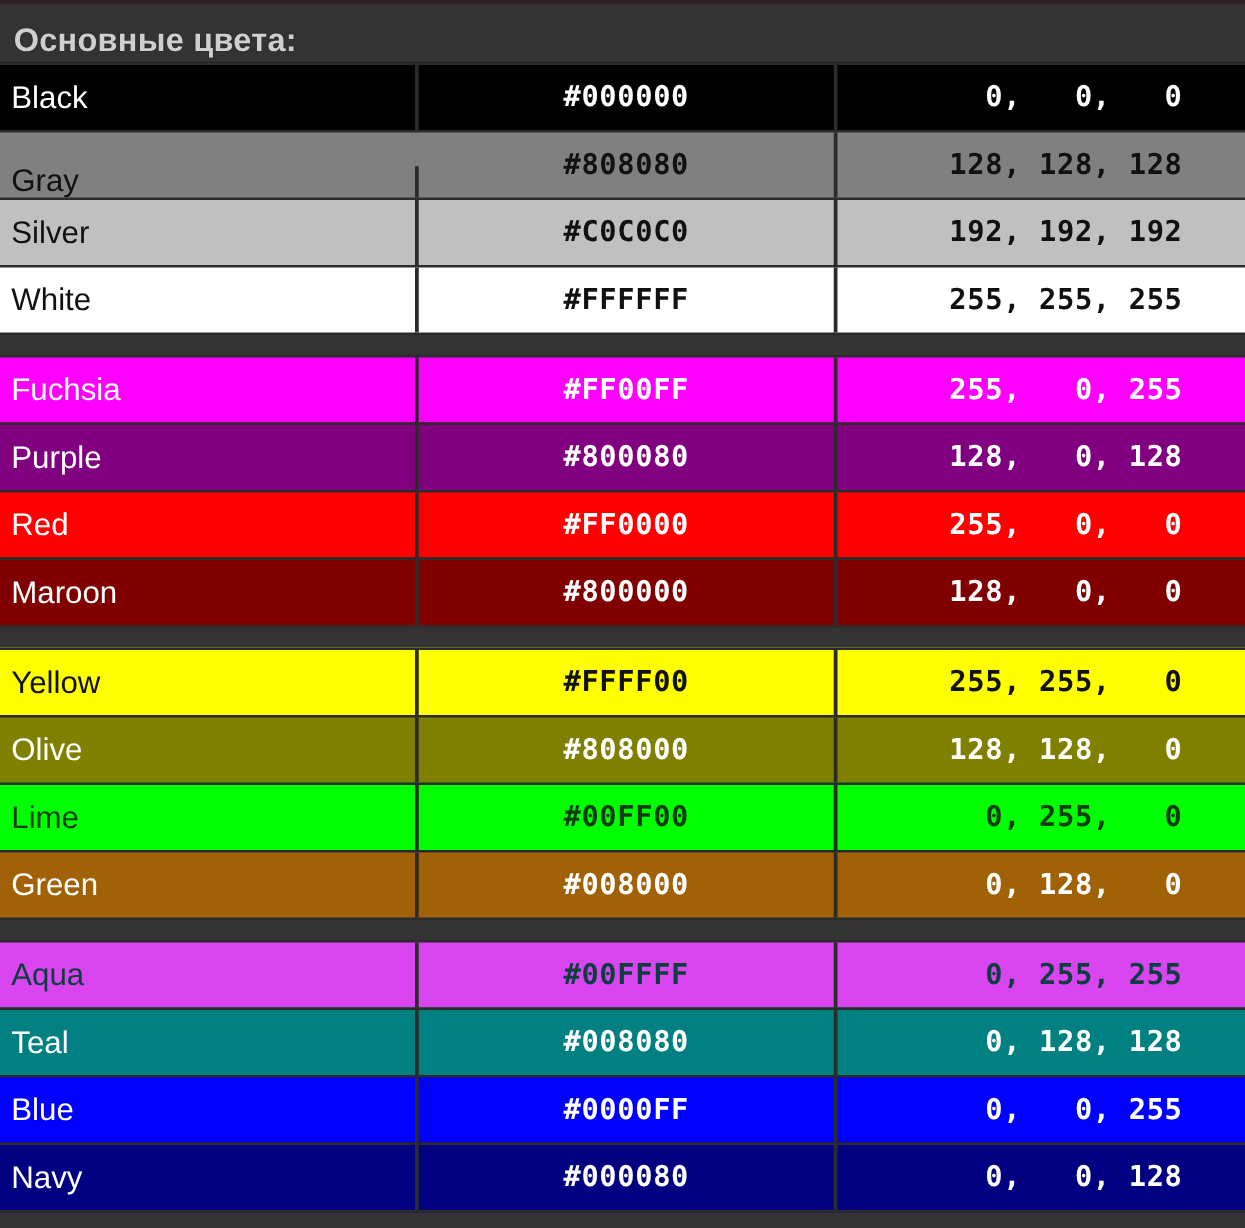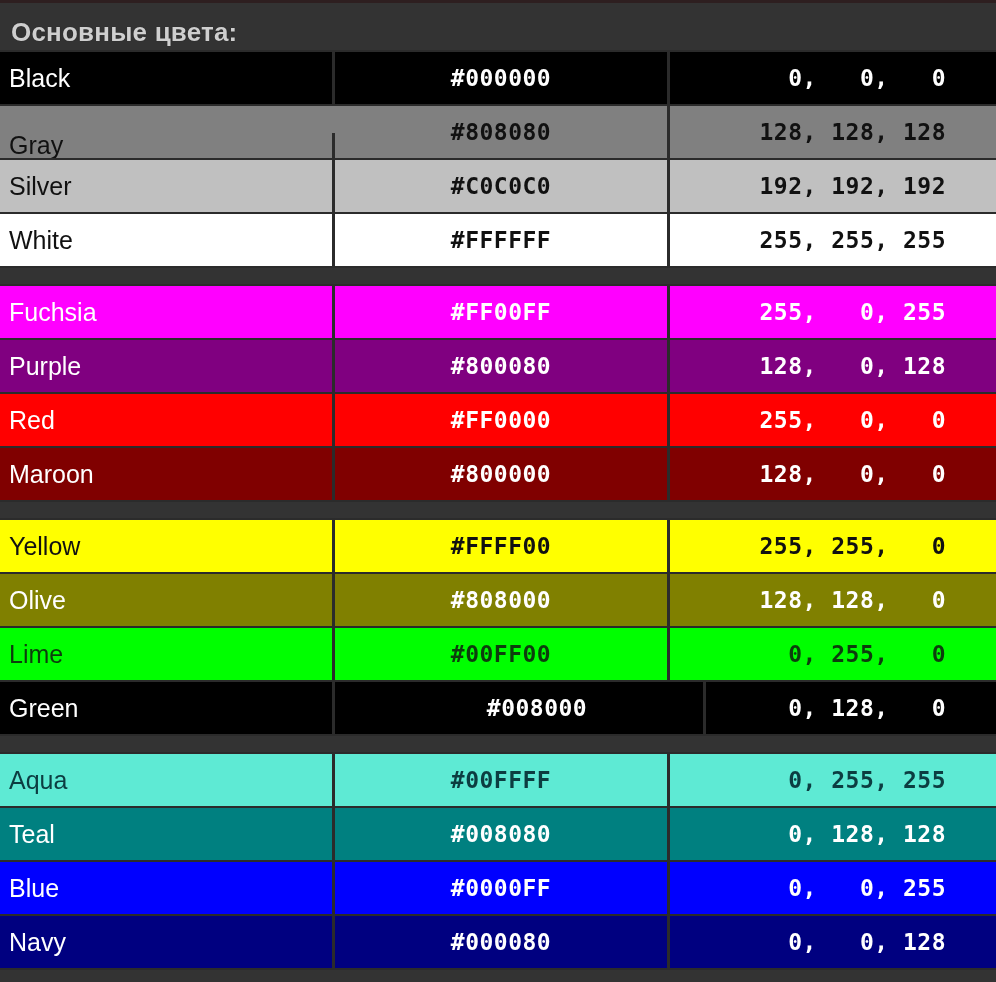--- a/index.html
+++ b/index.html
@@ -166,28 +166,28 @@
         <div class="color-row" style="background: rgb(128, 128, 0); color: rgb(255, 255, 255); border-top-color: rgb(43, 43, 43); border-bottom-color: rgb(43, 43, 43);">
           <div class="cell-name" style="border-right-color: rgb(43, 43, 43);">Olive</div>
           <div class="cell-hex" style="border-right-color: rgb(43, 43, 43);">#808000</div>
           <div class="cell-rgb">128, 128,   0</div>
         </div>
         <div class="color-row" style="background: rgb(0, 255, 0); color: rgb(13, 61, 13); border-top-color: rgb(43, 43, 43); border-bottom-color: rgb(43, 43, 43);">
           <div class="cell-name" style="border-right-color: rgb(43, 43, 43);">Lime</div>
           <div class="cell-hex" style="border-right-color: rgb(43, 43, 43);">#00FF00</div>
           <div class="cell-rgb">  0, 255,   0</div>
         </div>
-        <div class="color-row" style="background: #000000; color: rgb(255, 255, 255); border-top-color: rgb(43, 43, 43); border-bottom-color: rgb(43, 43, 43); gap: 36px;">
+        <div class="color-row" style="background: #a16207; color: rgb(255, 255, 255); border-top-color: rgb(43, 43, 43); border-bottom-color: rgb(43, 43, 43);">
           <div class="cell-name" style="border-right-color: rgb(43, 43, 43);">Green</div>
           <div class="cell-hex" style="border-right-color: rgb(43, 43, 43);">#008000</div>
           <div class="cell-rgb">  0, 128,   0</div>
         </div>
       </div>
       <div class="color-group">
-        <div class="color-row" style="background: #5eead4; color: rgb(12, 61, 65); border-top-color: rgb(43, 43, 43); border-bottom-color: rgb(43, 43, 43);">
+        <div class="color-row" style="background: #d946ef; color: rgb(12, 61, 65); border-top-color: rgb(43, 43, 43); border-bottom-color: rgb(43, 43, 43);">
           <div class="cell-name" style="border-right-color: rgb(43, 43, 43);">Aqua</div>
           <div class="cell-hex" style="border-right-color: rgb(43, 43, 43);">#00FFFF</div>
           <div class="cell-rgb">  0, 255, 255</div>
         </div>
         <div class="color-row" style="background: rgb(0, 128, 128); color: rgb(255, 255, 255); border-top-color: rgb(43, 43, 43); border-bottom-color: rgb(43, 43, 43);">
           <div class="cell-name" style="border-right-color: rgb(43, 43, 43);">Teal</div>
           <div class="cell-hex" style="border-right-color: rgb(43, 43, 43); text-align: center;">#008080</div>
           <div class="cell-rgb">  0, 128, 128</div>
         </div>
         <div class="color-row" style="background: rgb(0, 0, 255); color: rgb(255, 255, 255); border-top-color: rgb(43, 43, 43); border-bottom-color: rgb(43, 43, 43);">

